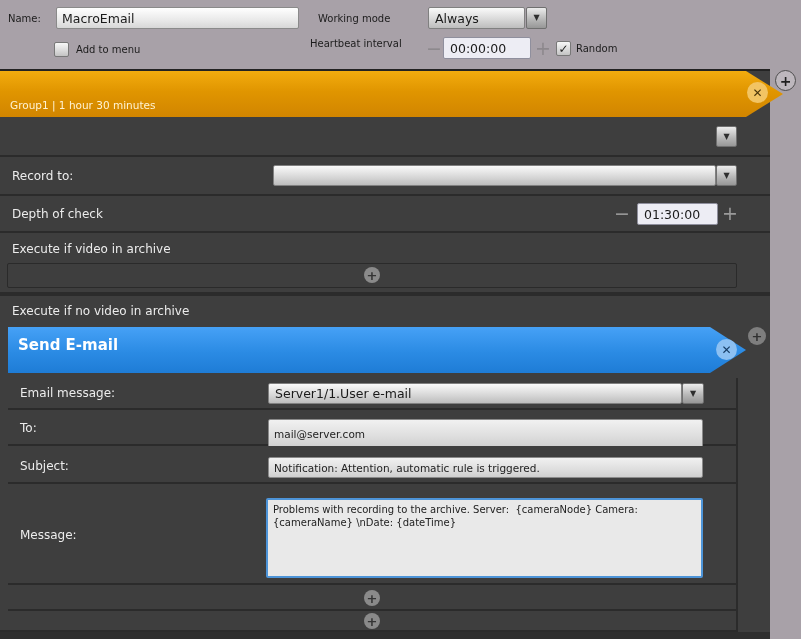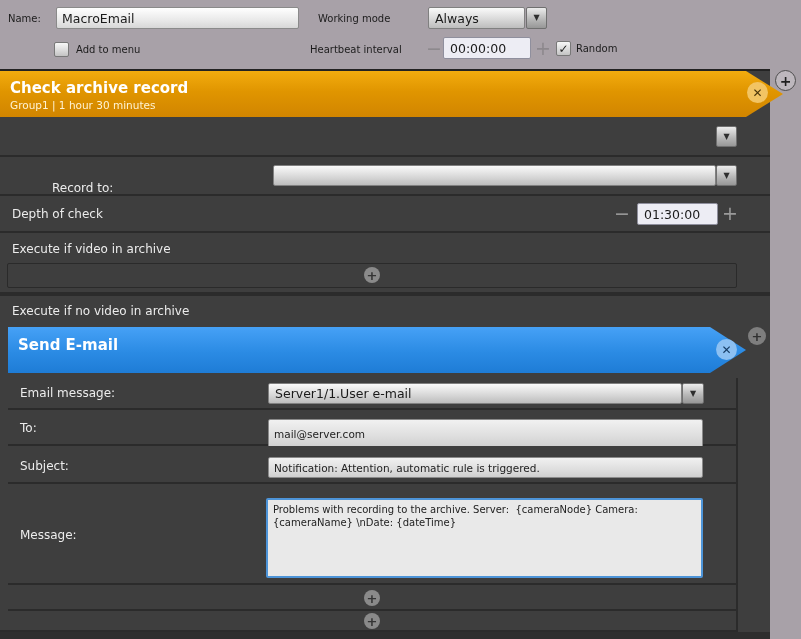--- a/index.html
+++ b/index.html
@@ -73,47 +73,46 @@
   <div class="sel-box" style="left:428px; top:7px; width:97px; height:22px;">
     <span>Always</span>
   </div>
   <div class="sel-arrow" style="left:526px; top:7px; width:21px; height:22px;">
     <span>▼</span>
   </div>
 
   <div class="checkbox" style="left:54px; top:42px;"></div>
   <span class="lbl-dark" style="left:76px; top:42px;">Add to menu</span>
 
-  <span class="lbl-dark" style="left:310px; top:42px;">Heartbeat interval</span>
+  <span class="lbl-dark" style="left:310px; top:36px;">Heartbeat interval</span>
   <span class="stepper" style="left:426px; top:38px; color:#8d888d;">−</span>
   <div class="time-field" style="left:443px; top:37px; width:88px; height:22px;">
     <span>00:00:00</span>
   </div>
   <span class="stepper" style="left:535px; top:38px; color:#8d888d;">+</span>
   <div class="checkbox" style="left:556px; top:41px;">✓</div>
   <span class="lbl-dark" style="left:576px; top:41px;">Random</span>
 
   <div class="panel"></div>
 
   <div class="hdr hdr-orange">
-    <span class="hdr-title" style="left:10px; top:8px;">Check archive record</span>
     <span class="hdr-sub" style="left:10px; top:28px;">Group1 | 1 hour 30 minutes</span>
   </div>
   <div class="circle-btn x-orange" style="left:747px; top:82px;">✕</div>
   <div class="circle-btn plus-light" style="left:775px; top:70px;">+</div>
 
   <div class="row" style="left:0; top:117px; width:770px; height:40px;">
     <span class="lbl-light" style="left:12px; top:12px;margin-top:40px;">Camera</span>
     <div class="sel-arrow" style="left:716px; top:9px; width:21px; height:21px;">
       <span>▼</span>
     </div>
   </div>
 
   <div class="row" style="left:0; top:157px; width:770px; height:39px;">
-    <span class="lbl-light" style="left:12px; top:24px;margin-left:40px;">Record to:</span>
+    <span class="lbl-light" style="left:12px; top:12px;">Record to:</span>
     <div class="sel-box" style="left:273px; top:8px; width:443px; height:21px;">
       <span></span>
     </div>
     <div class="sel-arrow" style="left:716px; top:8px; width:21px; height:21px;">
       <span>▼</span>
     </div>
   </div>
 
   <div class="row" style="left:0; top:196px; width:770px; height:37px;">
     <span class="lbl-light" style="left:12px; top:11px;">Depth of check</span>

